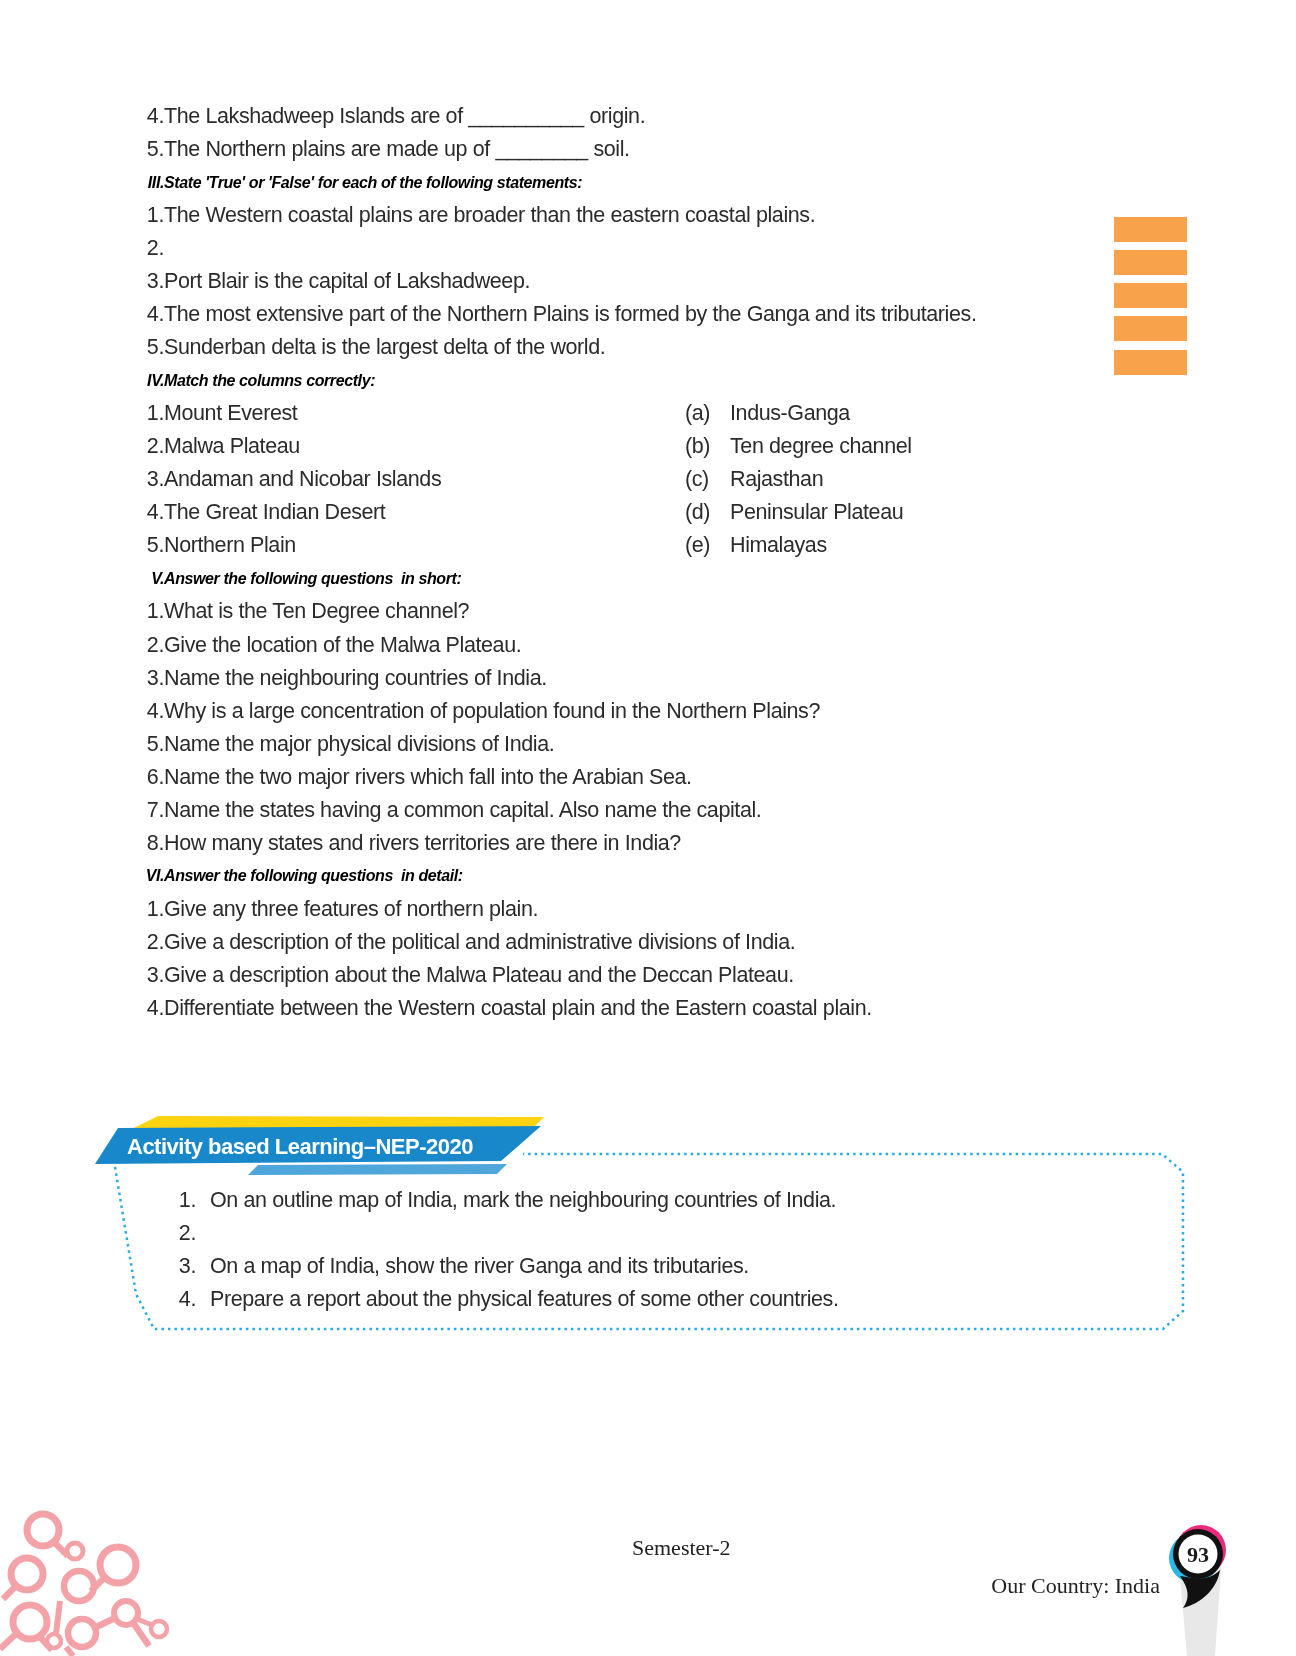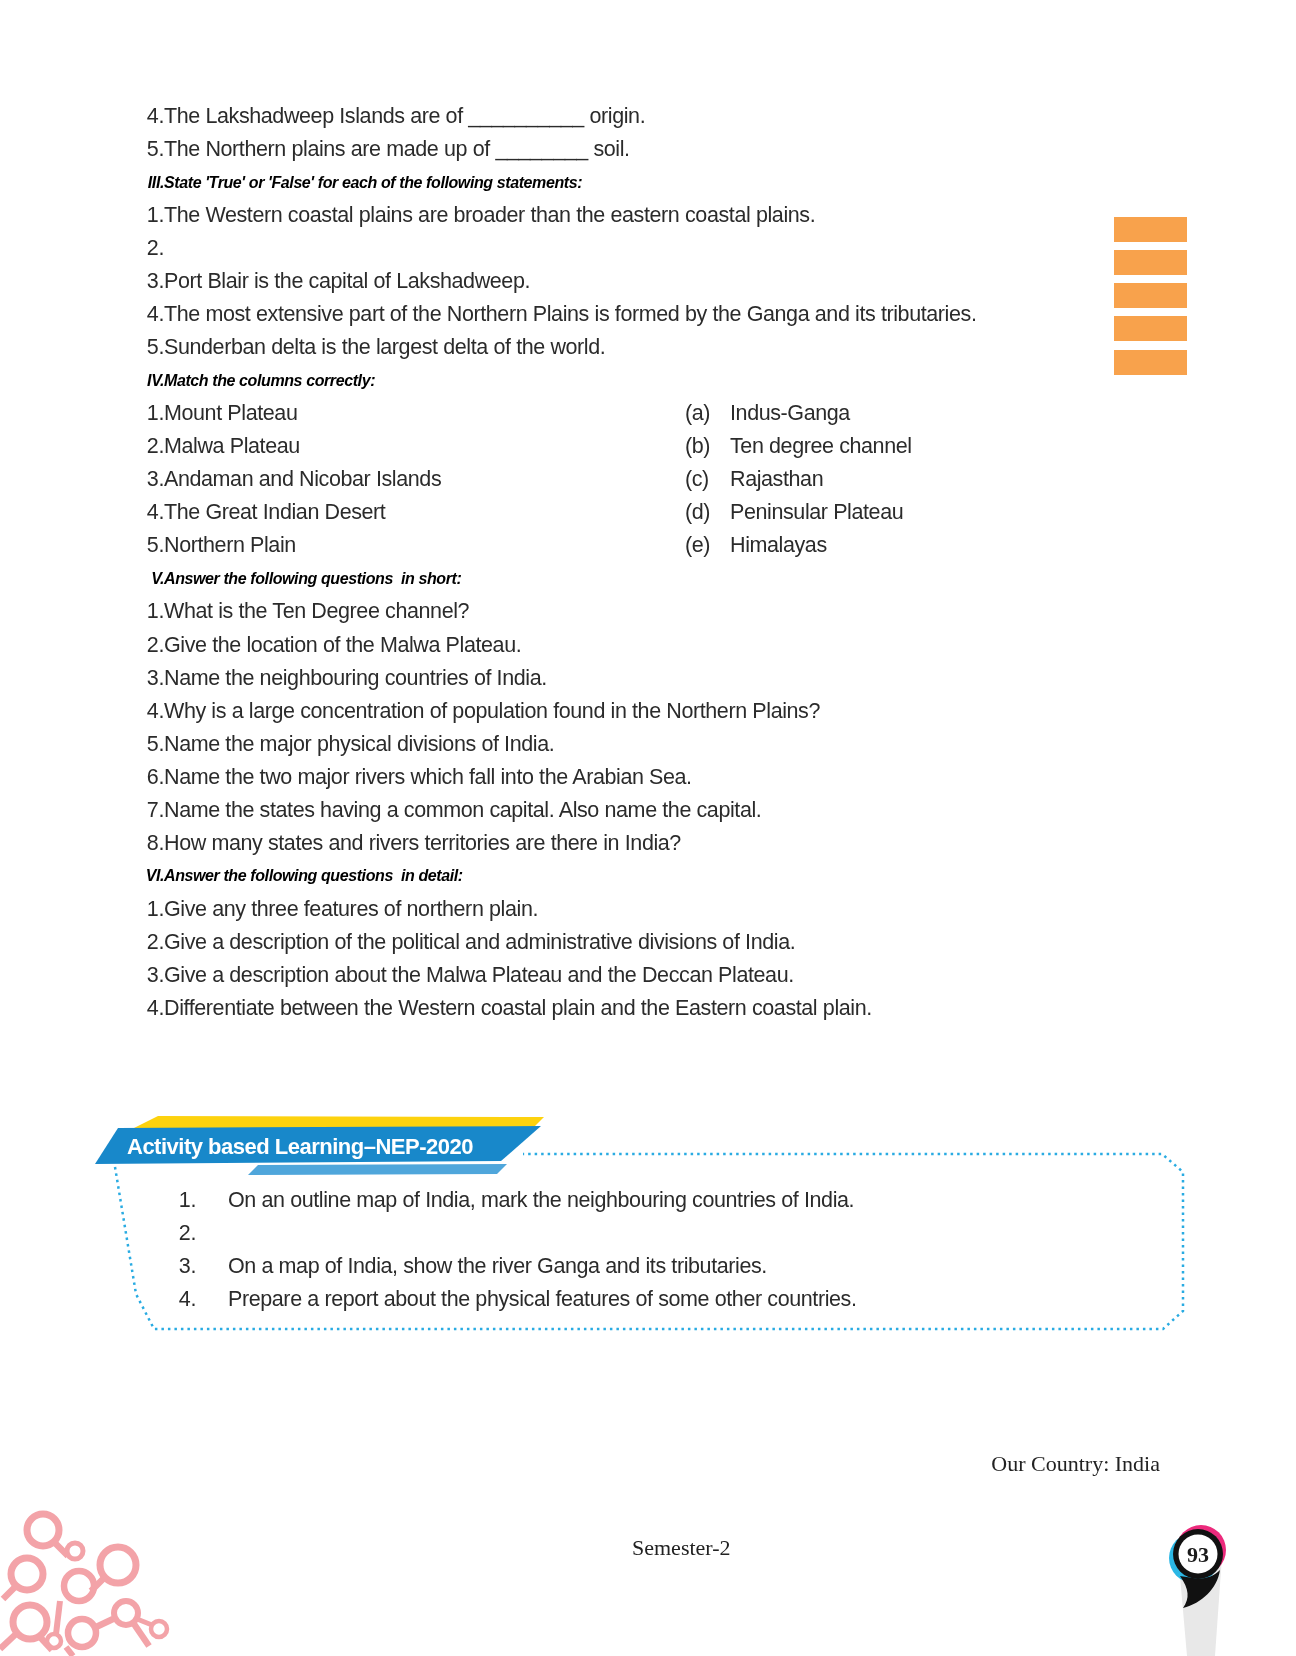--- a/index.html
+++ b/index.html
@@ -11,30 +11,30 @@
   .row{height:33.04px;display:flex;align-items:center;position:relative;
        font-size:21.5px;letter-spacing:-0.4px;color:var(--c-text);}
   .row .num{flex:0 0 164px;text-align:right;white-space:pre;}
   .row .txt{white-space:pre;}
   .row.header{font-weight:bold;font-style:italic;color:var(--c-heading);font-size:16px;}
   .row .mlabel{position:absolute;left:685px;white-space:pre;}
   .row .mtxt{position:absolute;left:730px;white-space:pre;}
   .obar{position:absolute;left:1114px;width:73px;height:25px;background:var(--c-bar);}
   .act-rows{position:absolute;top:1184px;left:0;width:1296px;}
   .act-rows .row .num{flex:0 0 196px;}
-  .act-rows .row .txt{margin-left:32px;}
+  .act-rows .row .txt{margin-left:14px;}
   .banner-text{
     position:absolute;left:127px;top:1132px;width:400px;height:30px;
     display:flex;align-items:center;font-weight:bold;font-size:22px;letter-spacing:-0.5px;
     color:var(--c-banner-text);
   }
   .deco{position:absolute;left:0;top:0;pointer-events:none;}
   .footer-sem{position:absolute;left:632px;top:1535px;font-family:"Liberation Serif",serif;
     font-size:22px;color:#222;}
-  .footer-book{position:absolute;right:136px;top:1451px;font-family:"Liberation Serif",serif;
+  .footer-book{position:absolute;right:136px;top:1573px;font-family:"Liberation Serif",serif;
     font-size:22px;color:#222;text-align:center;}
 </style>
 </head>
 <body>
 
 <div class="page">
 
   <div class="rows" id="rows">
       <div class="row item">
         <span class="num">4.</span>
@@ -66,21 +66,21 @@
       <div class="row item">
         <span class="num">5.</span>
         <span class="txt">Sunderban delta is the largest delta of the world.</span>
       </div>
       <div class="row header">
         <span class="num">IV.</span>
         <span class="txt">Match the columns correctly:</span>
       </div>
       <div class="row item">
         <span class="num">1.</span>
-        <span class="txt">Mount Plateau</span>
+        <span class="txt">Mount Everest</span>
         <span class="mlabel">(a)</span>
         <span class="mtxt">Indus-Ganga</span>
       </div>
       <div class="row item">
         <span class="num">2.</span>
         <span class="txt">Malwa Plateau</span>
         <span class="mlabel">(b)</span>
         <span class="mtxt">Ten degree channel</span>
       </div>
       <div class="row item">

